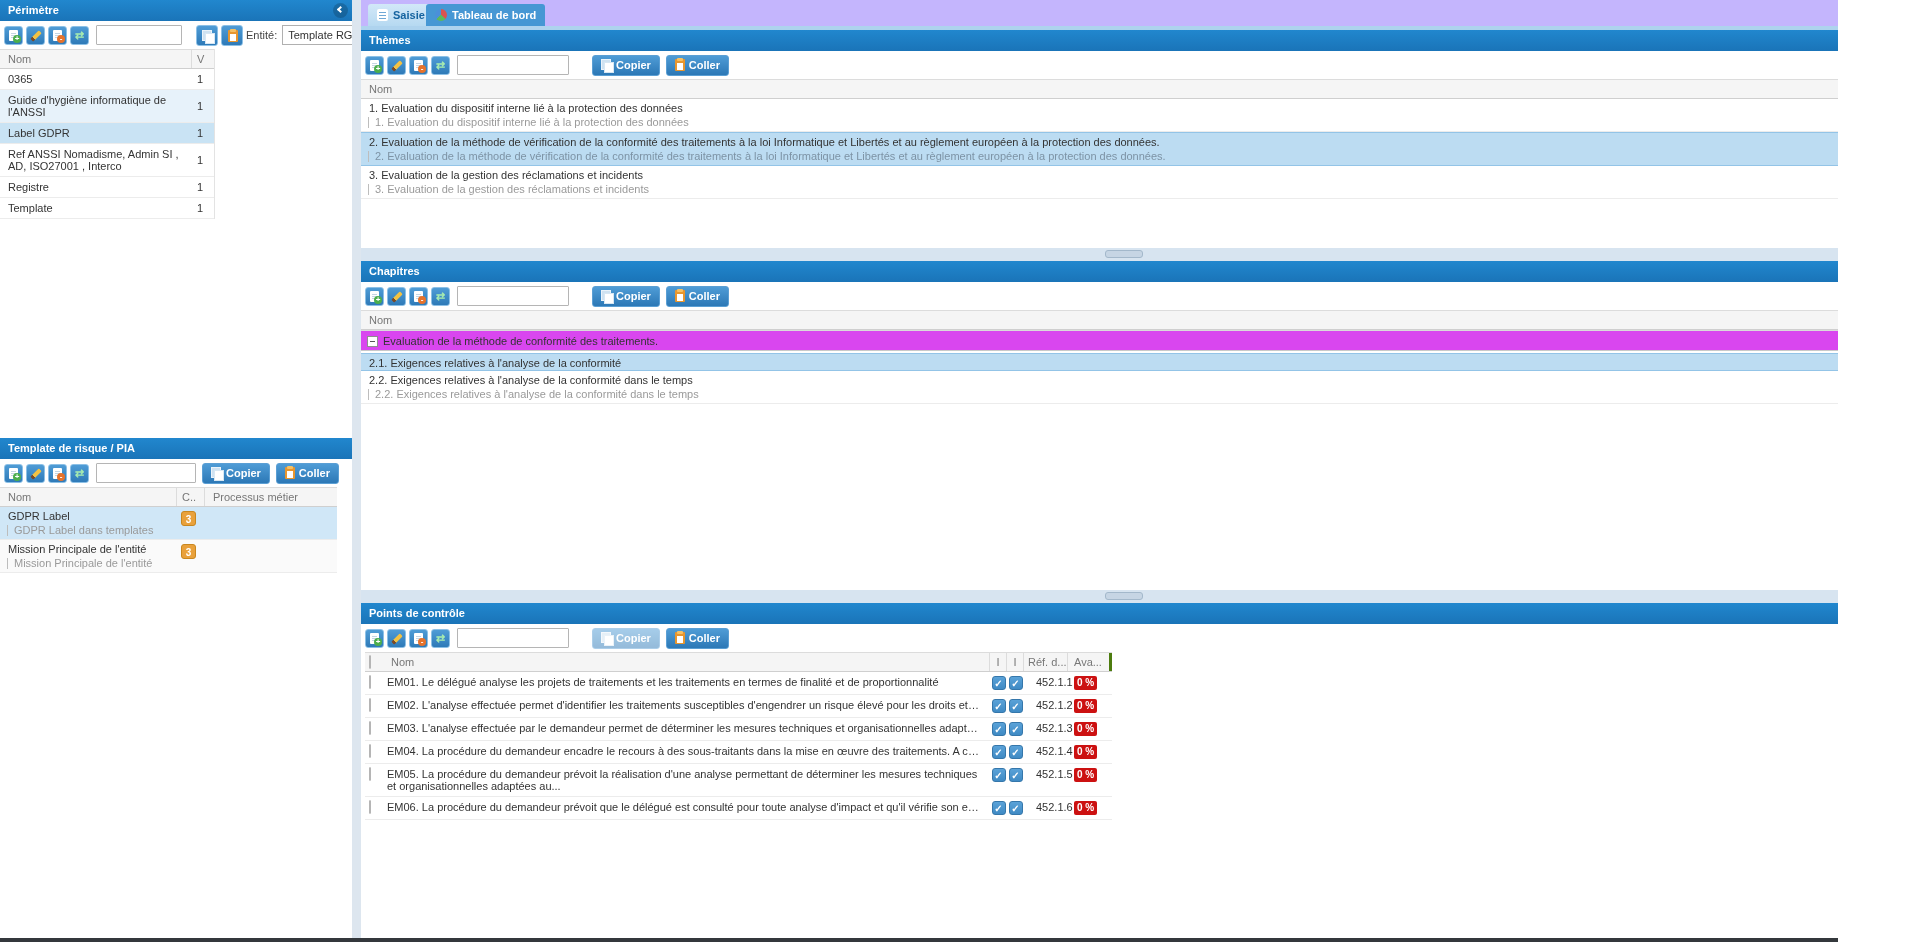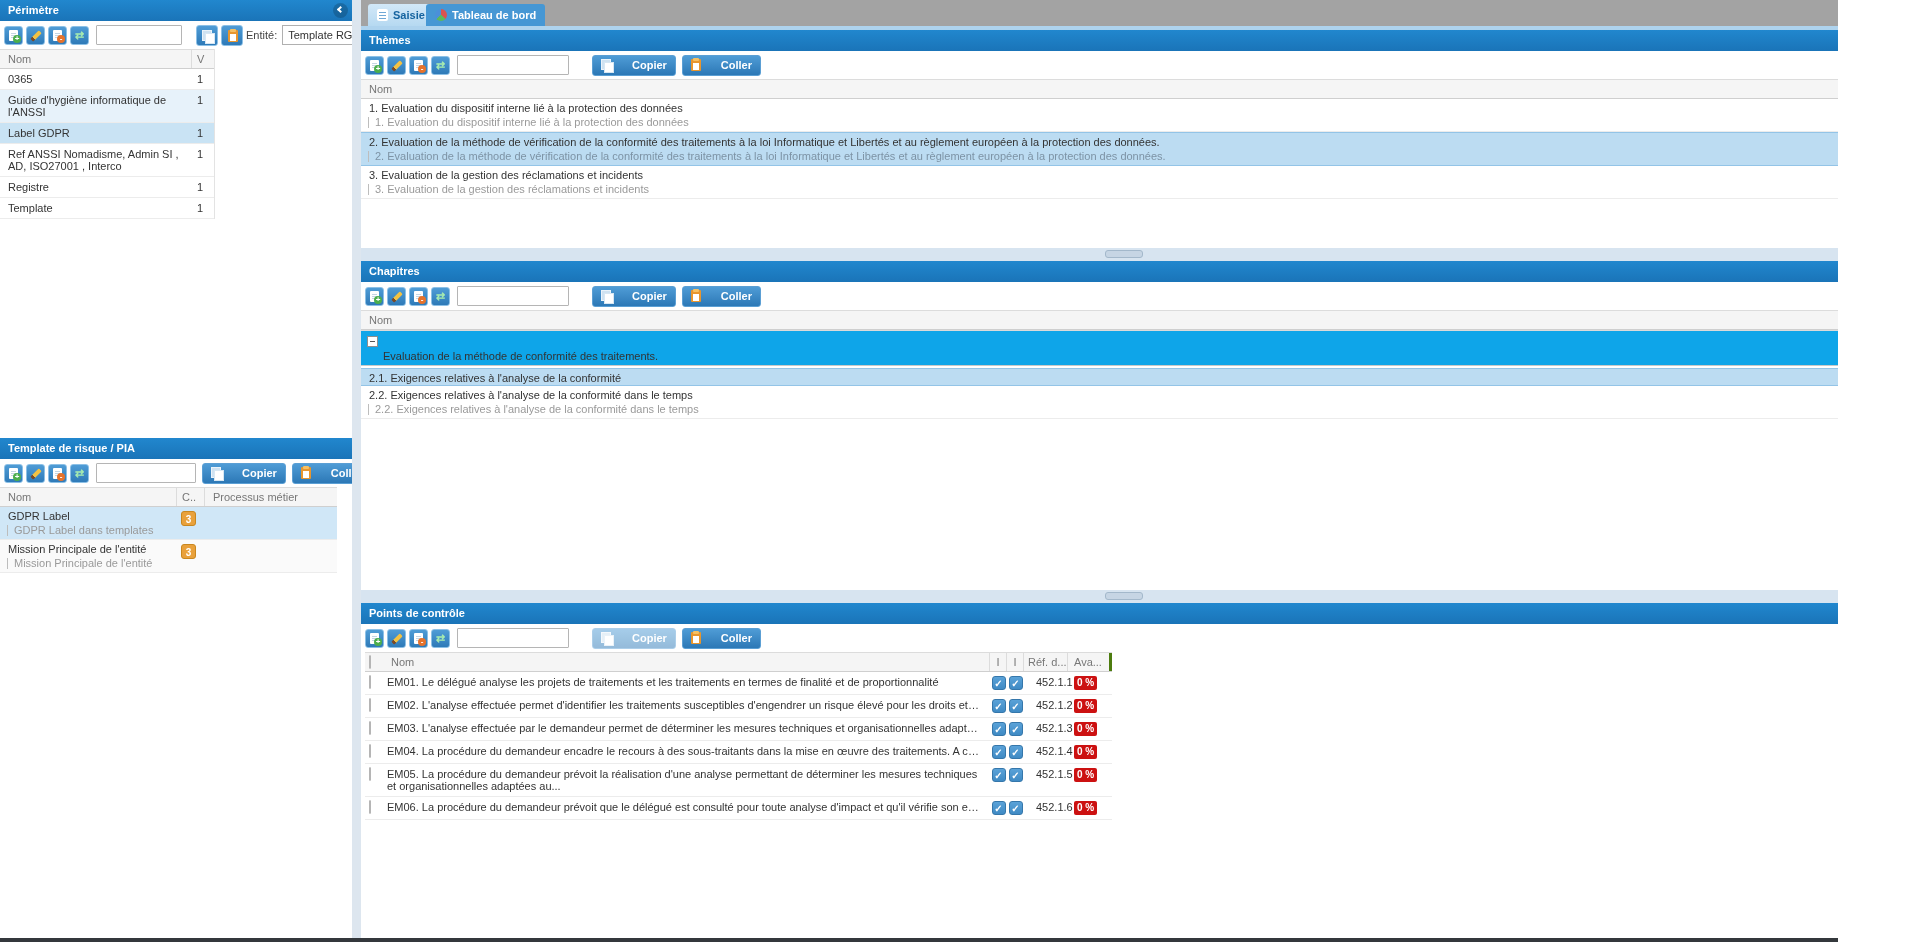--- a/index.html
+++ b/index.html
@@ -16,21 +16,21 @@
   .tool-circle.light { background:rgba(255,255,255,0.28); }
   .chev { position:absolute; width:5px; height:5px; border-left:2px solid #fff; border-top:2px solid #fff; }
   .chev.left { transform:rotate(-45deg); top:4px; left:5px; }
   .chev.up { transform:rotate(45deg); top:5px; left:4px; }
 
   .toolbar { display:flex; align-items:center; height:28px; padding:0 4px; background:#fff; gap:3px; }
   .icon-btn { width:19px; height:19px; border:1px solid #8cc0e6; border-radius:3px;
     background:linear-gradient(#4f9cd6,#2e7ab8); position:relative; flex:0 0 auto; }
   .txt-input { height:20px; border:1px solid #b5b5b5; background:#fff; border-radius:1px; margin-left:4px; }
   .tb-sep { width:1px; height:16px; background:#d0d0d0; margin:0 4px; }
-  .btn-blue { display:flex; align-items:center; gap:20px; height:21px; padding:0 8px;
+  .btn-blue { display:flex; align-items:center; gap:4px; height:21px; padding:0 8px;
     border:1px solid #5b9fd4; border-radius:3px; color:#fff; font-weight:bold; font-size:11px;
     background:linear-gradient(#4f9cd6,#2c78b6); margin-left:3px; }
   .btn-blue.disabled { opacity:0.5; }
 
   
   .ic-page { position:absolute; left:4px; top:3px; width:9px; height:11px; background:#fff; border-radius:1px; }
   .ic-page::before { content:""; position:absolute; left:2px; top:3px; width:5px; height:1px; background:#c5d6e4; box-shadow:0 2px #c5d6e4, 0 4px #c5d6e4; }
   .ic-dot { position:absolute; right:1px; bottom:1px; width:8px; height:8px; border-radius:50%;
     color:#fff; font-size:8px; line-height:8px; text-align:center; font-weight:bold; }
   .ic-dot.add { background:#4cae4c; }
@@ -58,21 +58,21 @@
   .sel-strong { background:#bcdcf2 !important; border-top:1px solid #93c4e7; border-bottom:1px solid #93c4e7; }
   .sel-soft { background:#e7f2fa !important; }
 
   
   .west { position:absolute; left:0; top:0; width:352px; height:938px; background:#fff; }
   .west-split { position:absolute; left:352px; top:0; width:9px; height:938px; background:#dde6ef; }
 
   .perim-grid { width:215px; border-right:1px solid #e3e3e3; }
   .perim-grid .cell-nom { width:193px; }
   .perim-grid .cell-v { width:22px; padding-left:5px; }
-  .perim-row { display:flex; border-bottom:1px solid #ececec; }
+  .perim-row { display:flex; border-bottom:1px solid #ececec;align-items:center; }
   .perim-row .c1 { width:193px; padding:4px 6px 4px 8px; }
   .perim-row .c2 { width:22px; padding:4px 0 4px 5px; }
 
   .entity-wrap { display:flex; align-items:center; margin-left:auto; }
   .entity-label { color:#444; margin-right:5px; }
   .combo { position:relative; width:96px; height:20px; border:1px solid #b0b0b0; background:#fff; line-height:18px; padding-left:5px; }
   .combo-trigger { position:absolute; right:0; top:0; width:16px; height:18px; border-left:1px solid #d5d5d5; background:#f6f6f6; }
   .combo-trigger::after { content:""; position:absolute; left:5px; top:8px; border-left:3px solid transparent; border-right:3px solid transparent; border-top:4px solid #808080; }
 
   .analyses-panel { position:absolute; left:0; top:438px; width:352px; }
@@ -80,21 +80,21 @@
   .an-head .c1 { width:177px; }
   .an-head .c2 { width:28px; padding-left:5px; }
   .an-head .c3 { flex:1; }
   .an-row { position:relative; border-bottom:1px solid #ececec; background:#fafafa; width:337px; }
   .badge-orange { position:absolute; left:181px; top:4px; width:15px; height:15px; line-height:15px;
     background:#e9a13b; border:1px solid #c9871f; border-radius:3px; color:#fff; font-weight:bold;
     font-size:10px; text-align:center; }
 
   
   .main { position:absolute; left:361px; top:0; width:1525px; height:938px; background:#fff; }
-  .tabbar { position:absolute; left:0; top:0; width:100%; height:26px; background:#a3a3a3; }
+  .tabbar { position:absolute; left:0; top:0; width:100%; height:26px; background:#c4b5fd; }
   .tabstrip { position:absolute; left:0; top:26px; width:100%; height:4px; background:#aed3ee; }
   .tab { position:absolute; top:4px; height:22px; border-radius:3px 3px 0 0; display:flex;
     align-items:center; gap:5px; padding:0 9px; font-weight:bold; }
   .tab.active { left:7px; background:linear-gradient(#d2e8f8,#b6d9f1); color:#15639f; }
   .tab.inactive { left:65px; background:#4697d4; color:#fff; }
   .form-ic { position:relative; width:11px; height:12px; background:#fff; border-radius:2px; }
   .form-ic::after { content:""; position:absolute; left:2px; right:2px; top:3px; height:7px;
     background:repeating-linear-gradient(#6fa8d6 0 1px,transparent 1px 3px); }
   .pie-ic { width:12px; height:12px; border-radius:50%;
     background:conic-gradient(#d9534f 0 130deg, #5cb85c 130deg 230deg, #4a90d9 230deg 360deg); }
@@ -115,22 +115,22 @@
   .ptc-ref { width:44px; flex:0 0 auto; padding-left:12px; }
   .ptc-ava { width:44px; flex:0 0 auto; padding-left:6px; }
 
   .cbx { width:13px; height:13px; border:1px solid #b5b5b5; border-radius:2px; background:#f3f3f3; margin:1px 0 0 4px; }
   .cbx-on { width:14px; height:14px; border:1px solid #3577ab; border-radius:3px;
     background:linear-gradient(#5aa2d8,#3f8ac4); color:#fff; font-size:10px; line-height:13px;
     text-align:center; font-weight:bold; display:inline-block; }
   .badge-red { display:inline-block; background:#cc1111; border-radius:2px; color:#fff;
     font-weight:bold; font-size:10px; line-height:14px; padding:0 3px; }
 
-  .group-row { position:relative; background:#0ea5e9; border-top:1px solid #dadada;
-    border-bottom:1px solid #c9c9c9; padding:19px 0 3px 22px; color:#333; margin-bottom:2px; }
+  .group-row { position:relative; background:#d946ef; border-top:1px solid #dadada;
+    border-bottom:1px solid #c9c9c9; padding:4px 0 3px 22px; color:#333; margin-bottom:2px; }
   .minus-box { position:absolute; left:6px; top:5px; width:11px; height:11px; background:#fff;
     border:1px solid #8e8e8e; }
   .minus-box::after { content:""; position:absolute; left:2px; top:4px; width:5px; height:1px; background:#555; }
 
   
   .east { position:absolute; left:1890px; top:0; width:26px; height:938px; background:#1e7ec5; }
   .east-circle { position:absolute; left:5px; top:5px; width:16px; height:16px; border-radius:50%; background:rgba(0,0,0,0.18); }
   .east-title { position:absolute; left:7px; top:28px; color:#fff; font-weight:bold; font-size:11px;
     writing-mode:vertical-rl; }
 

